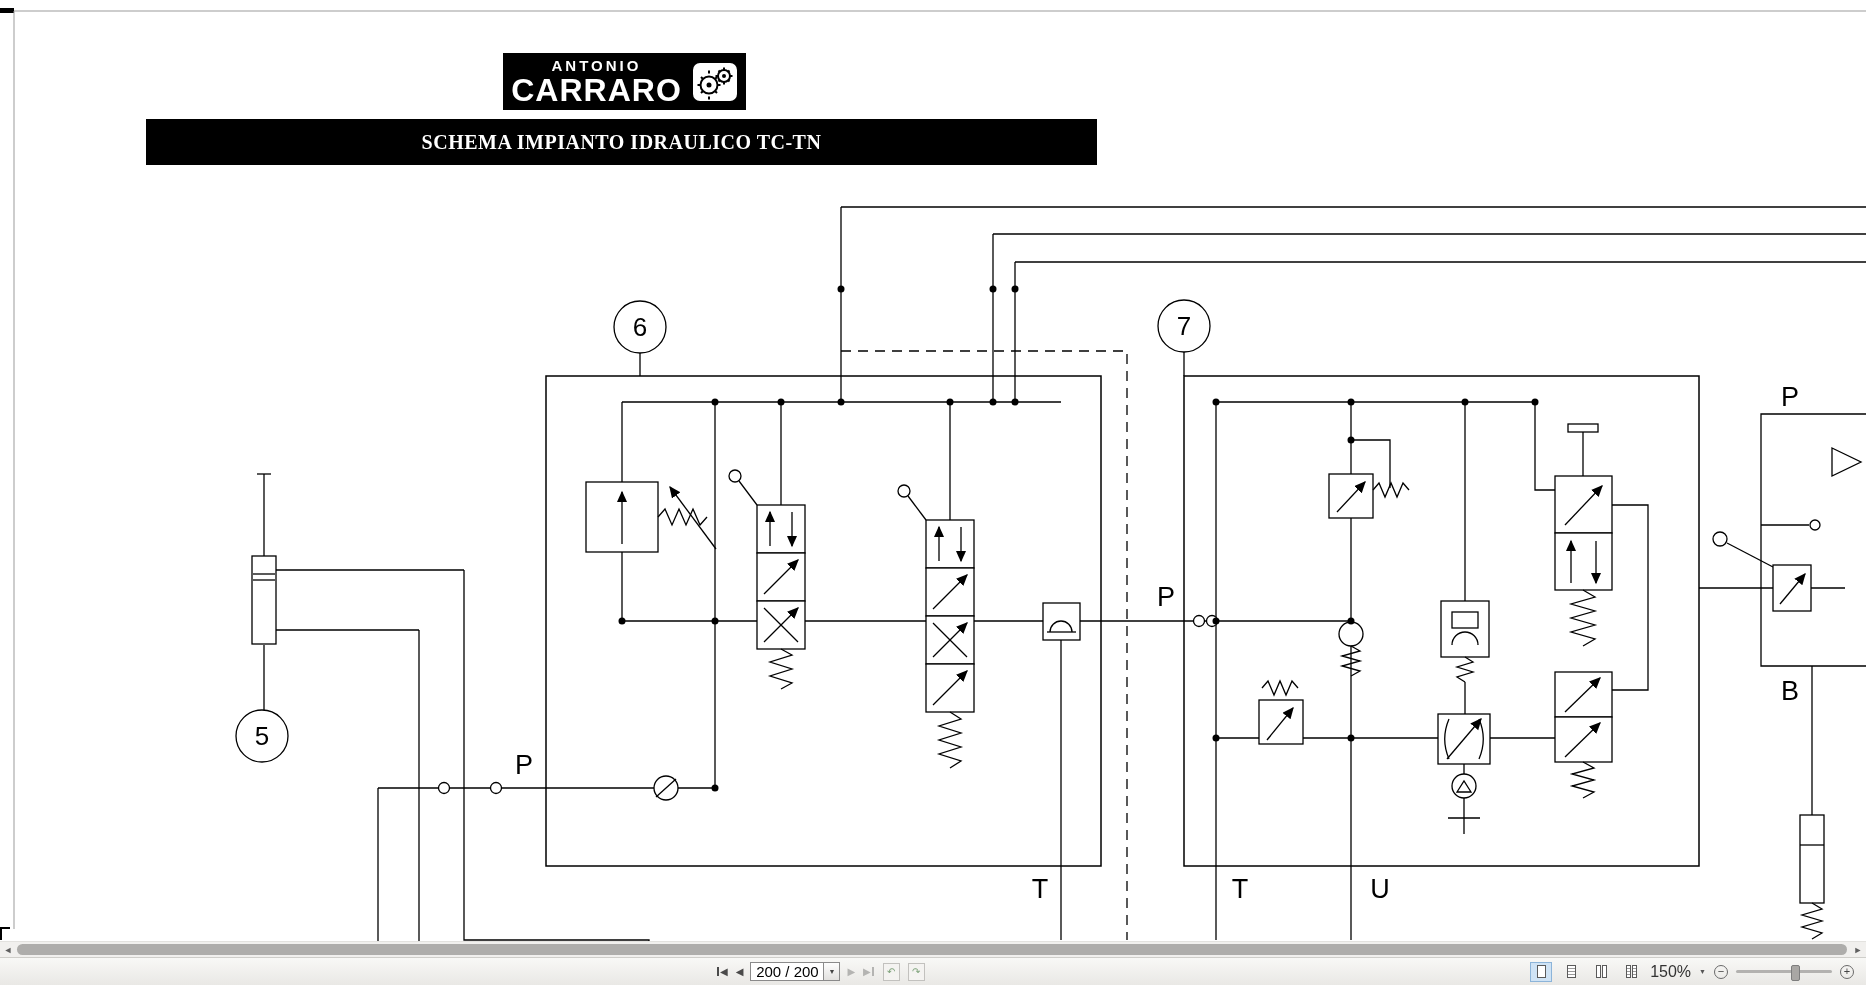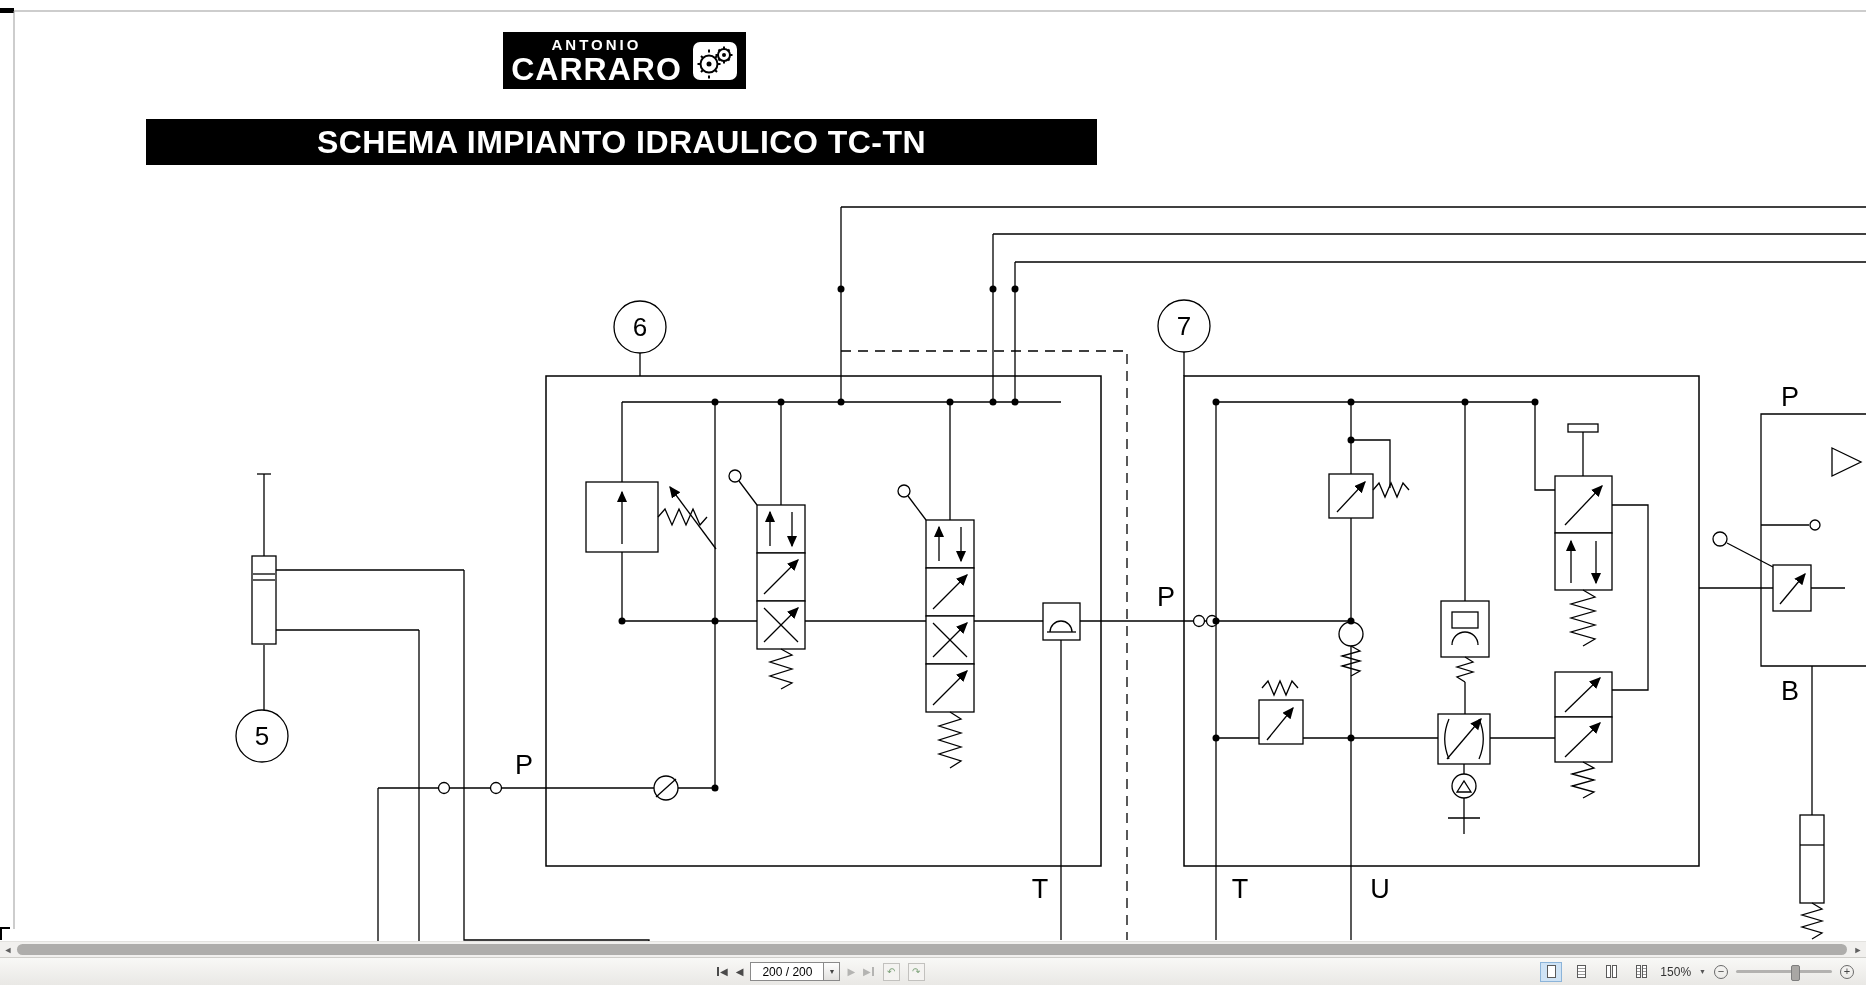--- a/index.html
+++ b/index.html
@@ -2,64 +2,64 @@
 <html><head>
 <meta charset="utf-8">
 <style>
   html,body{margin:0;padding:0;background:#fff;}
   body{width:1866px;height:985px;overflow:hidden;font-family:"Liberation Sans",sans-serif;}
   .viewer{position:relative;width:1866px;height:985px;background:#fff;}
   .canvas{position:absolute;top:0;left:0;width:1866px;height:941px;background:#fff;overflow:hidden;}
   .schematic{position:absolute;top:0;left:0;}
 
   
-  .logo{position:absolute;left:503px;top:32px;width:243px;height:57px;background:#000;color:#fff;
+  .logo{position:absolute;left:503px;top:53px;width:243px;height:57px;background:#000;color:#fff;
         display:flex;align-items:center;justify-content:center;gap:10px;}
   .logo-text{text-align:center;line-height:1;}
   .logo-top{font-size:15px;font-weight:bold;letter-spacing:3px;}
   .logo-bottom{font-size:32px;font-weight:bold;letter-spacing:1px;margin-top:1px;}
 
   
   .title-bar{position:absolute;left:146px;top:119px;width:951px;height:46px;background:#000;color:#fff;
              display:flex;align-items:center;justify-content:center;}
-  .title-text{font-size:32px;font-weight:bold;letter-spacing:.5px;}
+  .title-text{font-size:20px;font-weight:bold;letter-spacing:.5px;font-family:Liberation Serif, serif;}
 
   
   .scrollbar-h{position:absolute;top:941px;left:0;width:1866px;height:16px;background:#f1f0ee;
                border-top:1px solid #e3e2df;box-sizing:border-box;}
   .sb-arrow{position:absolute;top:1px;width:14px;height:13px;font-size:9px;color:#5f5f5f;
             display:flex;align-items:center;justify-content:center;cursor:pointer;}
   .sb-arrow.left{left:1px;}
   .sb-arrow.right{right:1px;}
   .sb-thumb{position:absolute;left:17px;top:2px;width:1830px;height:11px;background:#aeadab;border-radius:6px;}
 
   
   .toolbar{position:absolute;top:957px;left:0;width:1866px;height:28px;
            background:linear-gradient(#f8f8f6,#e9e8e5);border-top:1px solid #cfceca;box-sizing:border-box;}
   .nav-group{position:absolute;left:716px;top:0;height:27px;display:flex;align-items:center;gap:6px;}
   .zoom-group{position:absolute;right:12px;top:0;height:27px;display:flex;align-items:center;gap:8px;}
   .tb-btn{background:none;border:none;padding:0 1px;display:flex;align-items:center;gap:1px;
           color:#4a4a4a;font-size:10px;cursor:pointer;height:18px;}
   .tb-btn .bar{width:2px;height:9px;background:currentColor;}
   .tb-btn.disabled{color:#b4b4b2;}
   .page-box{display:flex;height:19px;}
-  .page-input{width:74px;height:19px;border:1px solid #8a8a8a;font-size:12px;text-align:center;padding:0;
+  .page-input{width:74px;height:19px;border:1px solid #8a8a8a;font-size:15px;text-align:center;padding:0;
               font-family:inherit;background:#fff;box-sizing:border-box;}
   .page-dd{width:16px;height:19px;border:1px solid #8a8a8a;border-left:none;
            background:linear-gradient(#fdfdfd,#e2e1df);font-size:7px;color:#444;display:flex;
            align-items:center;justify-content:center;padding:0;box-sizing:border-box;cursor:pointer;}
   .hist-icon{width:15px;height:16px;border:1px solid #c2c1be;background:#f4f3f1;display:flex;
              align-items:center;justify-content:center;font-size:10px;color:#7fa37b;margin-left:2px;cursor:pointer;}
   .vm-btn{width:22px;height:20px;display:flex;align-items:center;justify-content:center;gap:1px;
           border:1px solid transparent;background:none;padding:0;cursor:pointer;}
   .vm-btn.active{background:#cfe3f5;border-color:#8cb4d9;}
   .vm-page{width:9px;height:13px;border:1px solid #5a5a5a;background:#fff;box-sizing:border-box;}
   .vm-page.lines{background:repeating-linear-gradient(#fff 0 2px,#9a9a9a 2px 3px);}
   .vm-page.half{width:5px;}
-  .zoom-label{font-size:12px;color:#333;cursor:pointer;}
+  .zoom-label{font-size:16px;color:#333;cursor:pointer;}
   .caret{font-size:7px;color:#555;cursor:pointer;}
   .zoom-circle{width:14px;height:14px;border:1px solid #6a6a6a;border-radius:50%;display:flex;
                align-items:center;justify-content:center;font-size:11px;line-height:1;color:#444;
                background:none;padding:0;box-sizing:border-box;cursor:pointer;}
   .slider{position:relative;width:96px;height:16px;display:flex;align-items:center;}
   .slider-track{width:96px;height:3px;background:#b3b2b0;border-radius:2px;}
   .slider-thumb{position:absolute;left:55px;top:1px;width:7px;height:14px;background:#a9a7a4;
                 border:1px solid #7d7d7d;border-radius:2px;cursor:pointer;}
 
   

